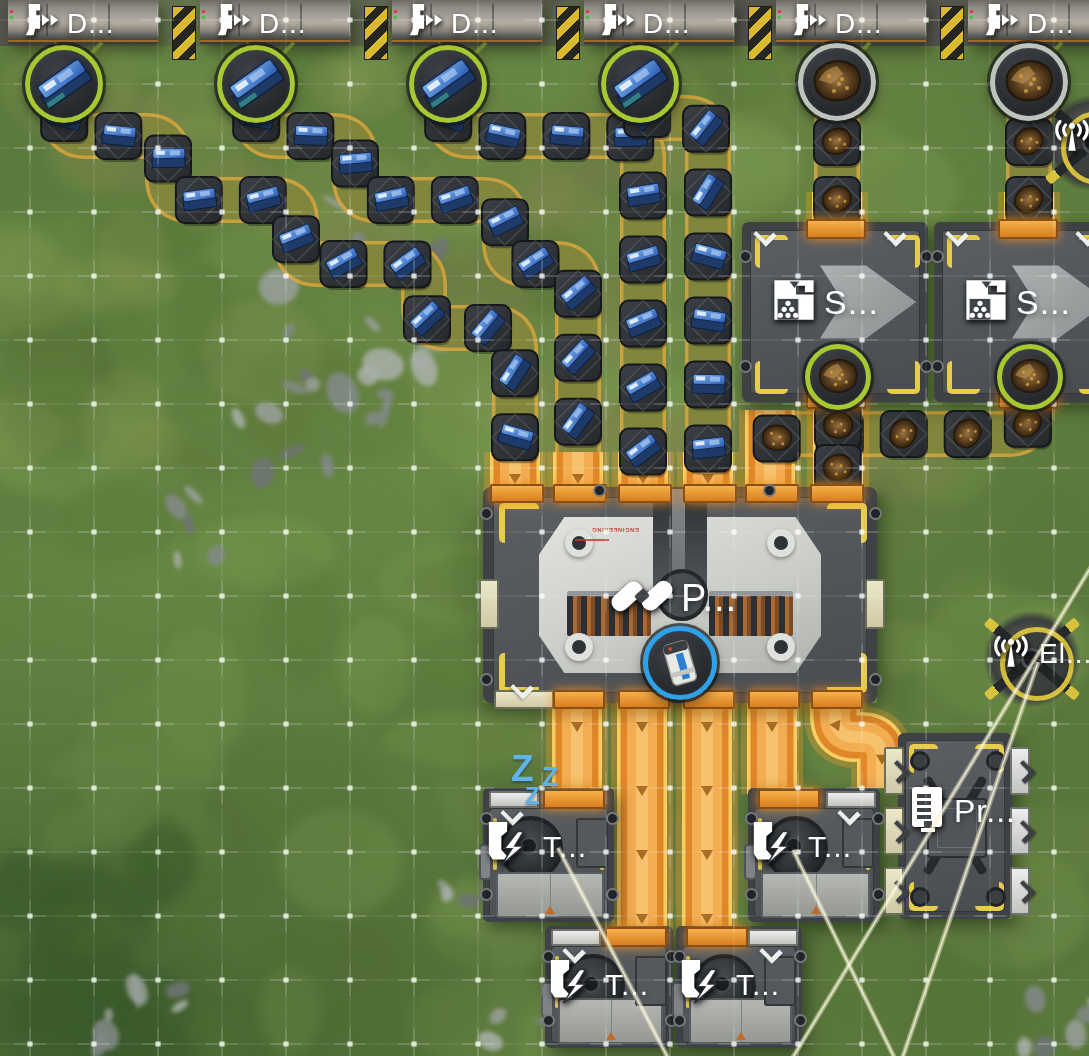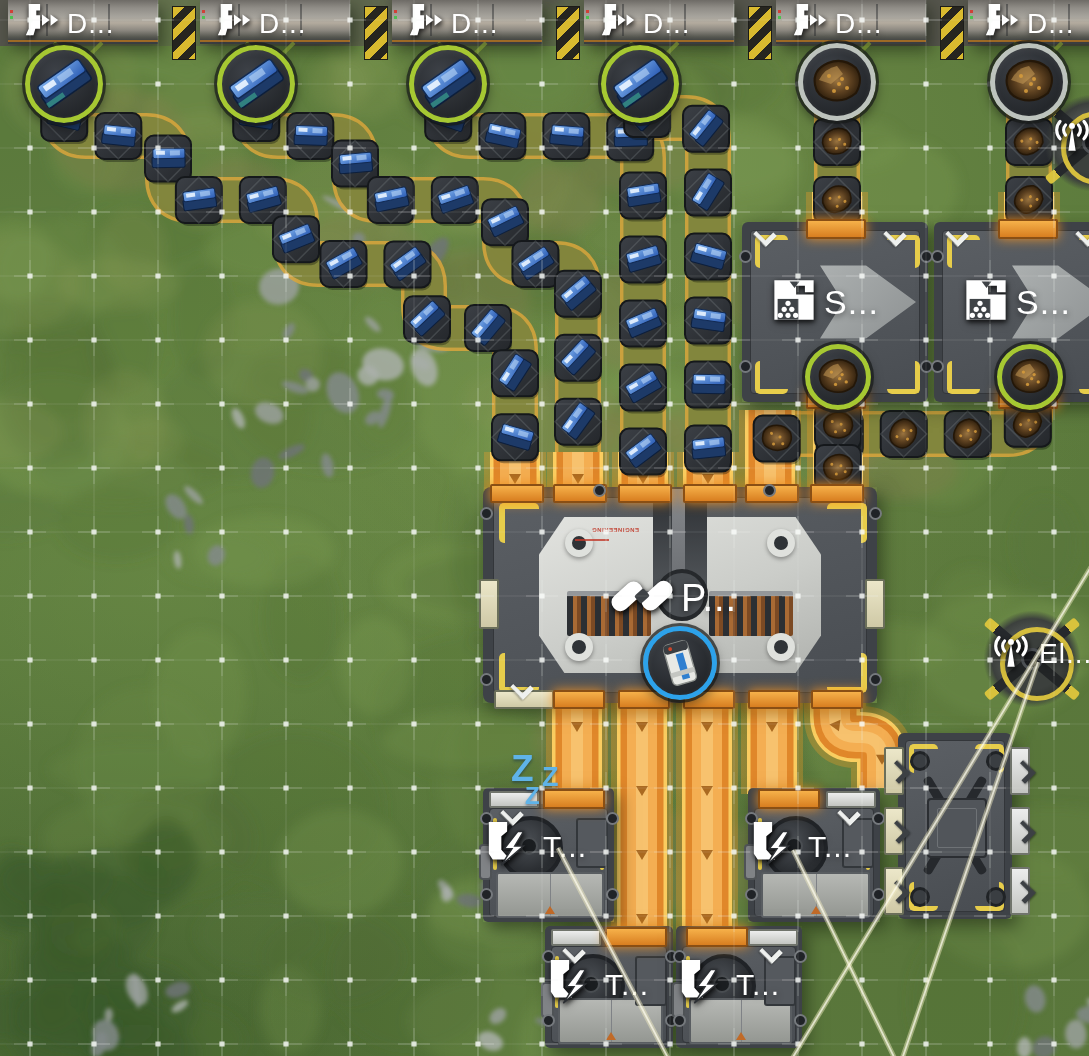--- a/index.html
+++ b/index.html
@@ -1325,20 +1325,34 @@
         </div>
         <div class="pal-w port" style="left:112px;top:14px;">
           <div class="chev dark right" style="left:3px;top:14px;"></div>
         </div>
         <div class="pal-w port" style="left:112px;top:74px;">
           <div class="chev dark right" style="left:3px;top:14px;"></div>
         </div>
         <div class="pal-w port" style="left:112px;top:134px;">
           <div class="chev dark right" style="left:3px;top:14px;"></div>
         </div>
+        <div class="mlabel" style="left:10px;top:52px;">
+          <span><svg class="micon" width="40" height="48" viewBox="0 0 40 48">
+              <rect x="4" y="2" width="30" height="40" rx="3" fill="#fff"></rect>
+              <g fill="#3f4246">
+                <rect x="9" y="9" width="14" height="4"></rect>
+                <rect x="9" y="16" width="14" height="4"></rect>
+                <rect x="9" y="23" width="14" height="4"></rect>
+                <rect x="9" y="30" width="14" height="4"></rect>
+                <rect x="16" y="36" width="8" height="8"></rect>
+              </g>
+              <rect x="13" y="43" width="14" height="4" fill="#fff"></rect>
+            </svg></span>
+          <span class="mtext" style="font-size: 32px;">Pr...</span>
+        </div>
       </div>
       <div class="machine pole" style="left:967px;top:594px;">
         <div class="pole-base"></div>
         <div class="pole-arm" style="transform:rotate(40deg);"></div>
         <div class="pole-arm" style="transform:rotate(-40deg);"></div>
         <div class="pole-ring"></div>
         <div class="pole-hub"></div>
         <div class="mlabel" style="left:22px;top:38px;">
           <span><svg class="micon" width="44" height="40" viewBox="0 0 48 40">
               <g stroke="#fff" stroke-width="3.4" fill="none" stroke-linecap="round">

